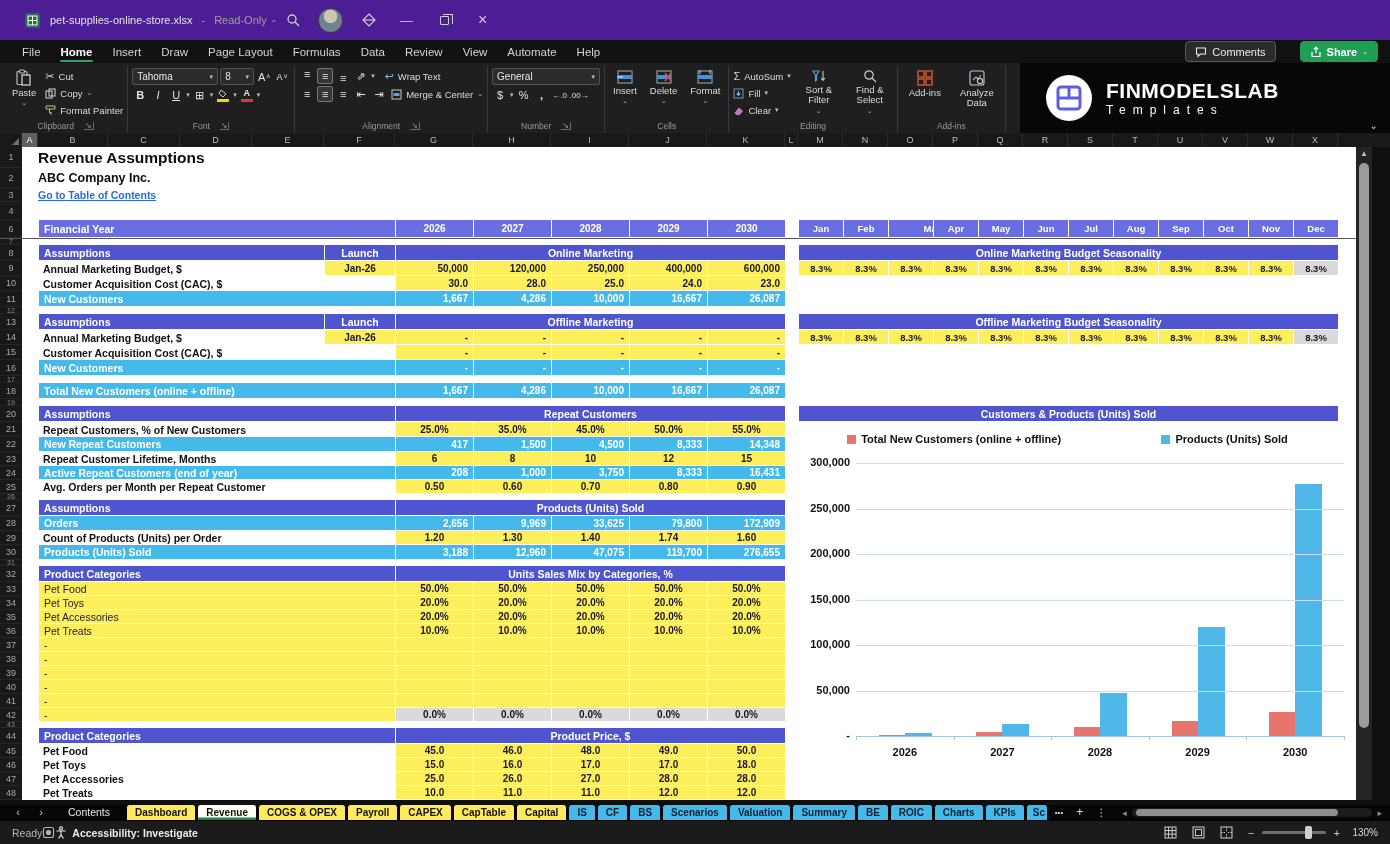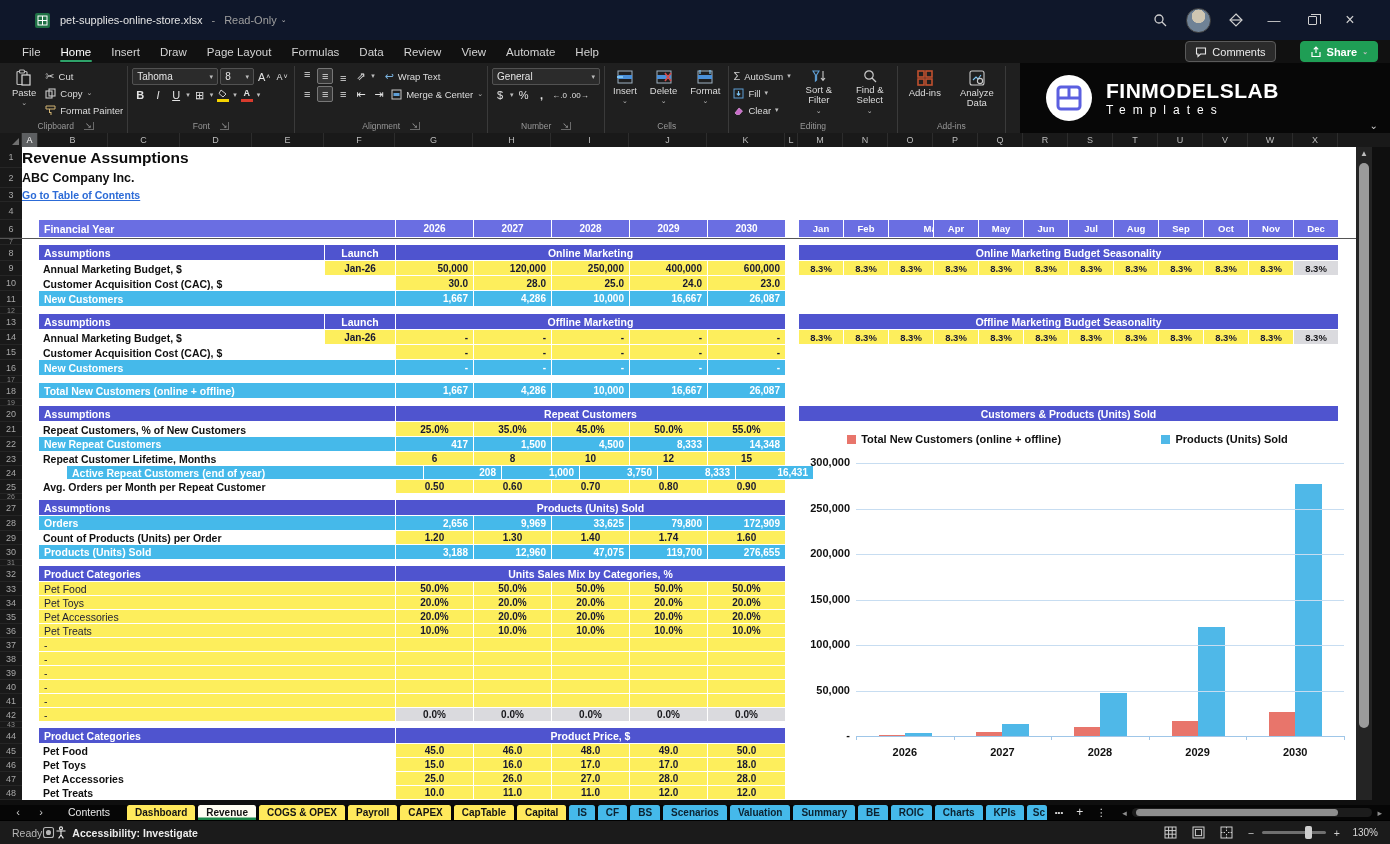--- a/index.html
+++ b/index.html
@@ -1,33 +1,33 @@
 <!DOCTYPE html>
 <html><head>
 <meta charset="utf-8">
 <style>
 *{box-sizing:border-box;margin:0;padding:0}
 html,body{width:1390px;height:844px;overflow:hidden}
 body{background:#050505;font-family:"Liberation Sans",sans-serif;position:relative}
 
-.titlebar{height:40px;background:#0f172a;display:flex;align-items:center;justify-content:space-between;padding:0 24px}
+.titlebar{height:40px;background:#4c1d95;display:flex;align-items:center;padding:0 14px}
 .tb-left{display:flex;align-items:center;gap:9px;padding-left:10px}
 .fname{color:#e3e3e3;font-size:11px}
 .fsep{color:#9a9a9a;font-size:11px}
 .fmode{color:#9f9f9f;font-size:11px;display:flex;align-items:center;gap:4px}
 .tb-right{display:flex;align-items:center;gap:6px}
 .tb-btn{width:32px;height:28px;display:flex;align-items:center;justify-content:center;color:#cfcfcf;font-size:13px}
 .avatar{width:25px;height:25px;border-radius:50%;background:radial-gradient(circle at 50% 32%,#cfc6b2 0 34%,#6f8296 36% 100%);border:1px solid #444}
 .restore-box{width:9px;height:9px;border:1px solid #cfcfcf;border-radius:1px;position:relative}
 .restore-box::after{content:"";position:absolute;left:2px;top:-3px;width:9px;height:9px;border-top:1px solid #cfcfcf;border-right:1px solid #cfcfcf}
 
 .menubar{height:23px;background:#111;display:flex;justify-content:space-between;align-items:center;padding:0 12px}
 .menu-items{display:flex;height:100%}
 .mi{color:#d4d4d4;font-size:11.5px;padding:0 10px;display:flex;align-items:center;position:relative;cursor:default}
-.mi.active{color:#fff;font-weight:400}
+.mi.active{color:#fff;font-weight:700}
 .mi.active::after{content:"";position:absolute;left:9px;right:9px;bottom:1px;height:2.5px;background:#2ea269;border-radius:2px}
 .menu-right{display:flex;gap:24px;align-items:center}
 .comments-btn{background:#2b2b2b;border:1px solid #5a5a5a;border-radius:4px;color:#ececec;font-size:11px;height:21px;padding:0 9px;display:flex;align-items:center;gap:5px}
 .share-btn{background:#1f9e55;border:1px solid #1f9e55;border-radius:4px;color:#fff;font-size:11px;font-weight:700;height:21px;padding:0 9px;display:flex;align-items:center;gap:5px}
 
 .ribbon{height:70px;background:#1f1f1f;display:flex;position:relative;padding:3px 0 0 4px;overflow:hidden}
 .rg{display:flex;flex-direction:column;border-right:1px solid #3a3a3a;padding:0 4px;flex:none}
 .rg-body{flex:1;display:flex;gap:5px;align-items:flex-start;padding-top:2px}
 .rcol{display:flex;flex-direction:column;gap:1px}
 .glbl{height:14px;display:flex;align-items:center;justify-content:center;gap:10px;color:#989898;font-size:8.5px}
@@ -54,21 +54,21 @@
 .corner::after{content:"";position:absolute;right:2px;bottom:2px;border-left:7px solid transparent;border-bottom:7px solid #707070}
 .ch{flex:none;color:#bcbcbc;font-size:9px;text-align:center;line-height:14px;border-right:1px solid #2c2c2c;overflow:hidden}
 .ch.sel{background:#5d5f61;color:#fff}
 .ch-fill{flex:1;background:#191919}
 
 .sheetbody{height:653px;background:#fff;position:relative;overflow:hidden}
 .r{display:flex;position:relative}
 .g{width:22px;flex:none;background:#191919;border-bottom:1px solid #262626;color:#a8a8a8;font-size:9px;text-align:center;overflow:hidden}
 .g.tiny{font-size:7px;color:#8a8a8a}
 .ac{width:16px;flex:none}
-.fc{flex:1;display:flex;align-items:center;padding-left:0}
+.fc{flex:1;display:flex;align-items:center;padding-left:16px}
 .t1{font-size:15.5px;font-weight:700;color:#0d0d0d}
 .t2{font-size:12.5px;font-weight:700;color:#0d0d0d}
 .t3 span{font-size:10.5px;font-weight:700;color:#2c6bd7;text-decoration:underline}
 .cellc{flex:none;display:flex;align-items:center;overflow:hidden}
 .ph{background:#6a6ee2;color:#fff;font-weight:700}
 .pd{background:#4f54cf;color:#fff;font-weight:700}
 .cyan{background:#45b9ea;color:#fff;font-weight:700}
 .yel{background:#fdee5c;color:#181830}
 .gray{background:#dadade;color:#16161a;font-weight:700}
 .vb{border-left:1px solid #fff;border-bottom:1px solid #fff}
@@ -711,21 +711,21 @@
       <div class="cellc wl lblc" style="width: 357px;">Repeat Customer Lifetime, Months</div>
       <div class="cellc yel num cen vb" style="width: 78px;">6</div>
       <div class="cellc yel num cen vb" style="width: 78px;">8</div>
       <div class="cellc yel num cen vb" style="width: 78px;">10</div>
       <div class="cellc yel num cen vb" style="width: 78px;">12</div>
       <div class="cellc yel num cen vb" style="width: 78px;">15</div>
     </div>
     <div class="r" style="height: 14px;">
       <div class="g" style="line-height: 14px;">24</div>
       <div class="ac"></div>
-      <div class="cellc cyan lblc vb" style="width: 357px; margin-left: 28px;">Active Repeat Customers (end of year)</div>
+      <div class="cellc cyan lblc vb" style="width: 357px;">Active Repeat Customers (end of year)</div>
       <div class="cellc cyan num vb" style="width: 78px;">208</div>
       <div class="cellc cyan num vb" style="width: 78px;">1,000</div>
       <div class="cellc cyan num vb" style="width: 78px;">3,750</div>
       <div class="cellc cyan num vb" style="width: 78px;">8,333</div>
       <div class="cellc cyan num vb" style="width: 78px;">16,431</div>
     </div>
     <div class="r" style="height: 14px;">
       <div class="g" style="line-height: 14px;">25</div>
       <div class="ac"></div>
       <div class="cellc wl lblc" style="width: 357px;">Avg. Orders per Month per Repeat Customer</div>

